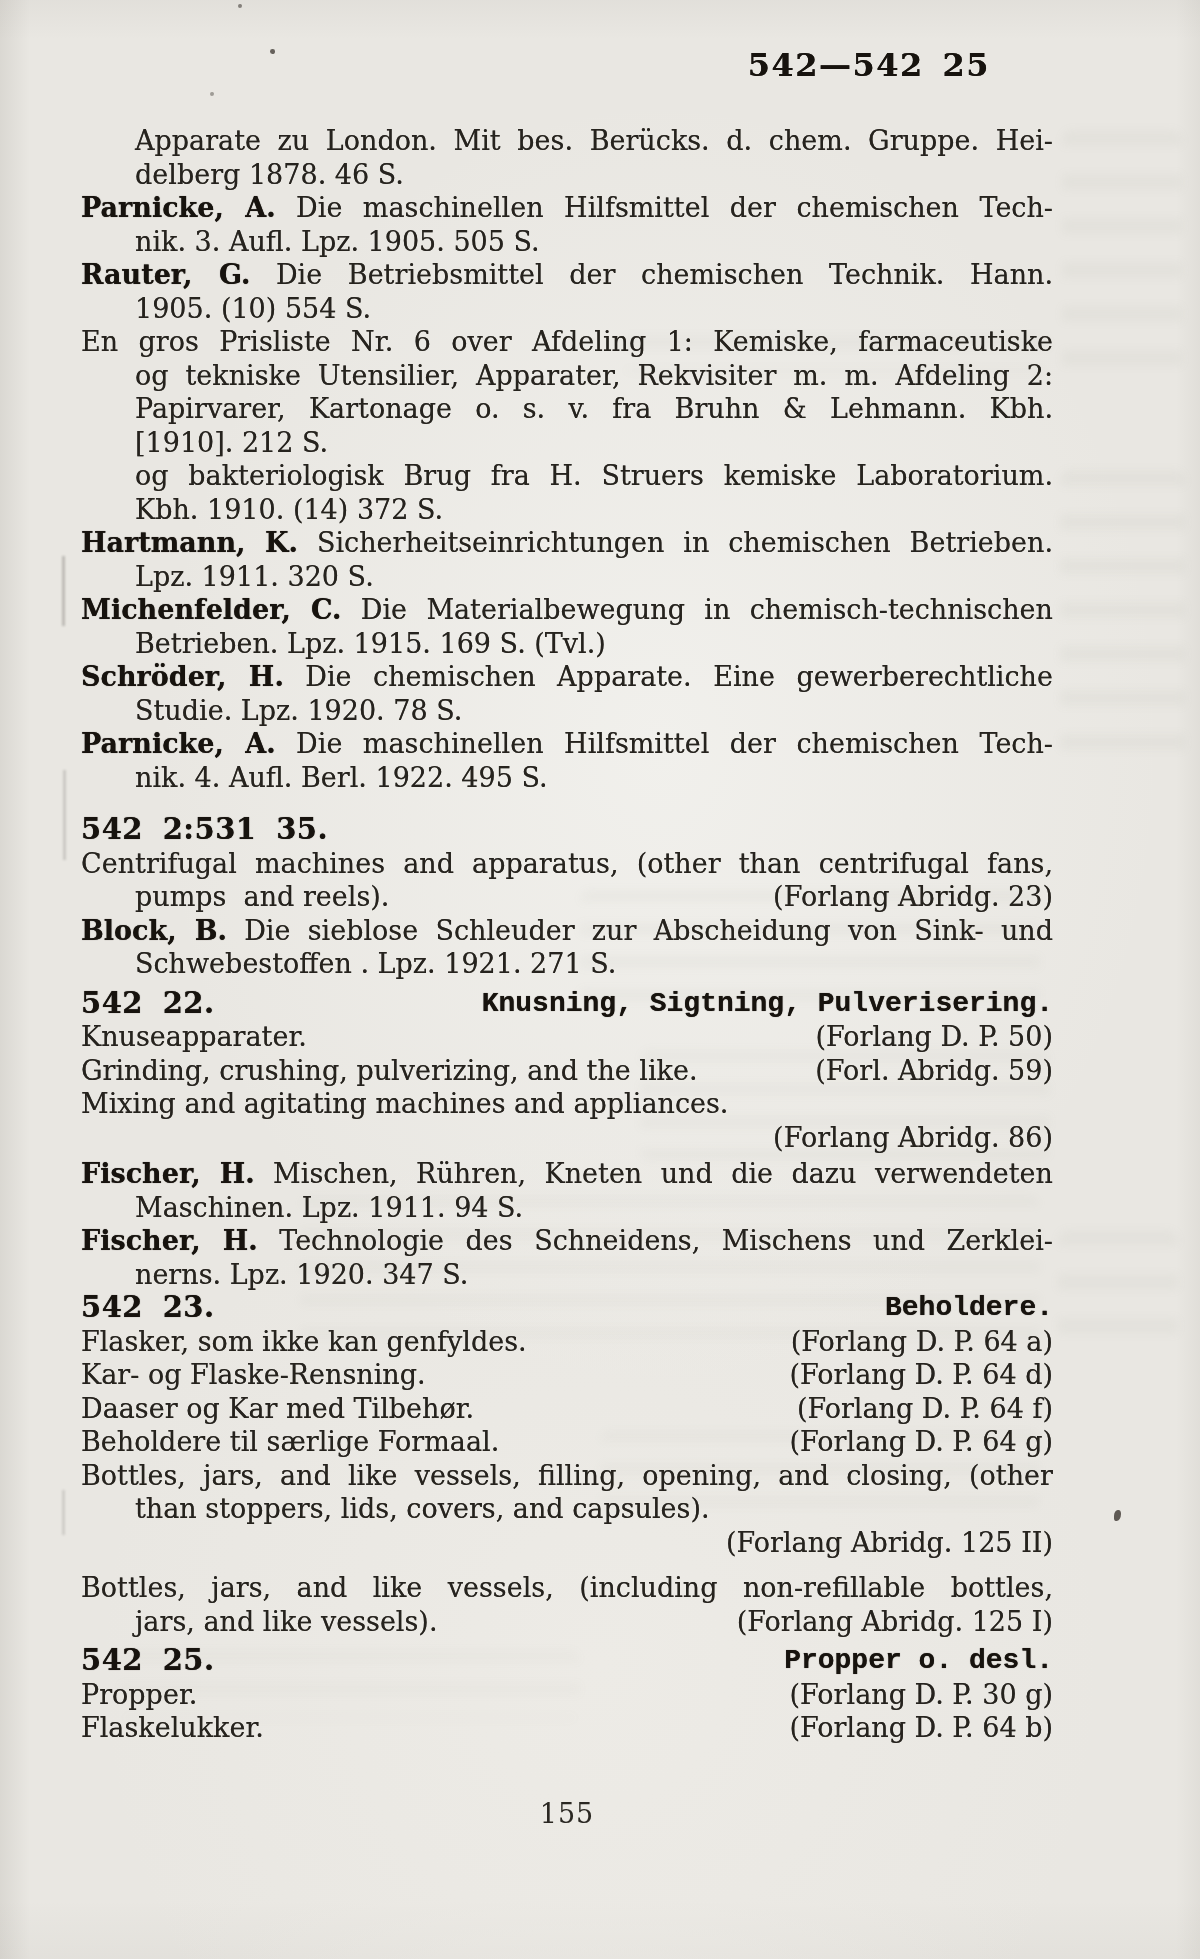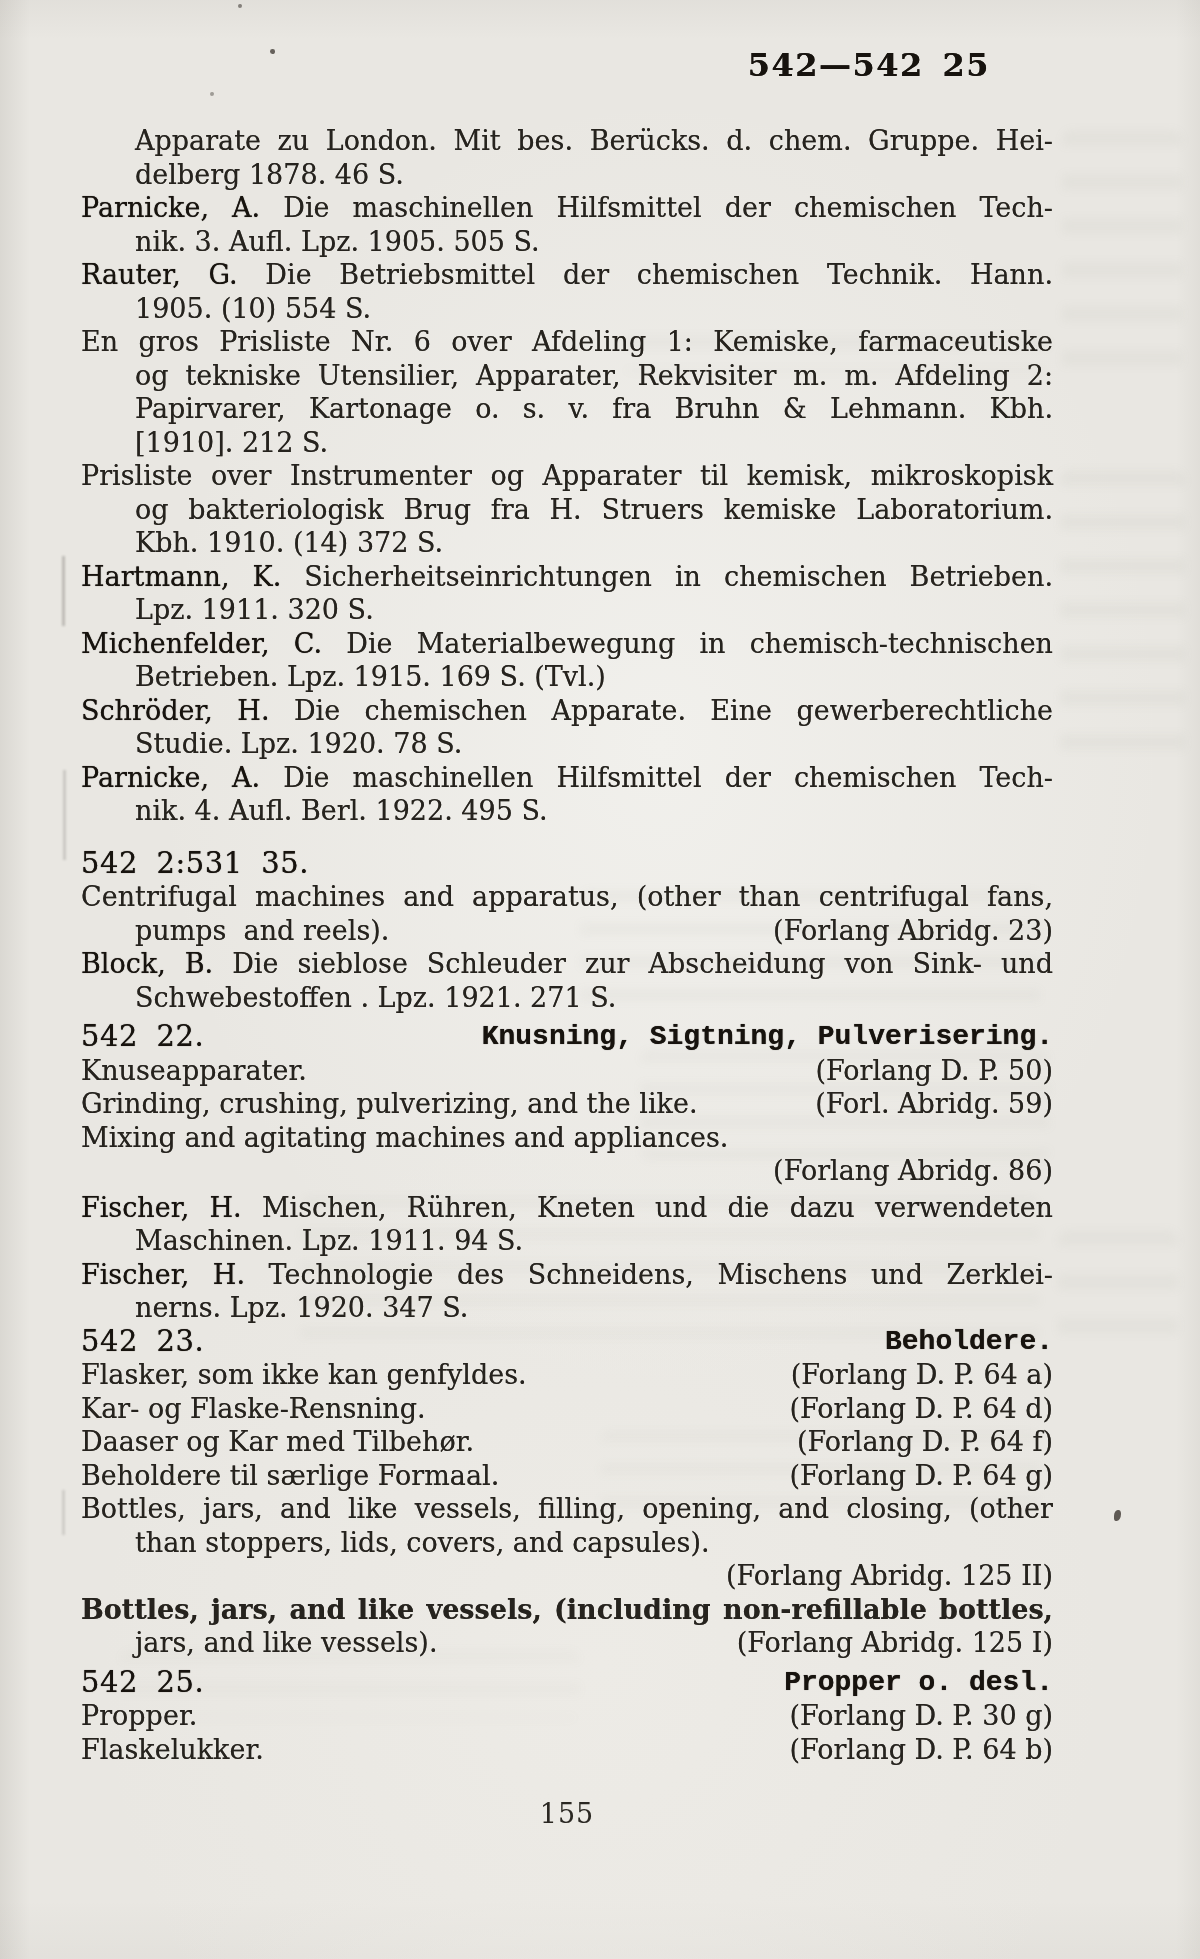--- a/index.html
+++ b/index.html
@@ -35,21 +35,21 @@
   .line{
     height:33.5px; line-height:33.5px;
     font-size:27px;
     text-shadow:0 0 0.5px rgba(38,35,30,0.7);
   }
   .line.indent{padding-left:54px;}
   .line.just{text-align:justify; text-align-last:justify; text-justify:inter-word;}
   .line.split{display:flex; justify-content:space-between;gap:29px;}
   .line .lt{white-space:pre;}
   .line .rt{white-space:pre;}
-  .line b{font-weight:normal; color:#17130e; text-shadow:0 0 0.7px rgba(23,19,14,0.9);}
+  .line b{font-weight:bold; color:#17130e; text-shadow:0 0 0.7px rgba(23,19,14,0.9);}
   .line.heading{font-size:28px;}
   .line.heading b{font-size:29px; letter-spacing:0.5px; word-spacing:9px;}
   .rt.rb{font-weight:bold; color:#17130e; font-size:28px; text-shadow:0 0 0.7px rgba(23,19,14,0.9);font-family:Liberation Mono, monospace;}
   .pagenum{
     position:absolute; top:1798px; left:81px; width:972px;
     text-align:center; font-size:27px; letter-spacing:1px;
     color:#2a2722;
   }
   
   .sm{
@@ -94,21 +94,20 @@
       <div class="line indent just">Apparate zu London.  Mit bes. Berücks. d. chem. Gruppe.  Hei-</div>
       <div class="line indent">delberg 1878.  46 S.</div>
       <div class="line just"><b>Parnicke, A.</b> Die maschinellen Hilfsmittel der chemischen Tech-</div>
       <div class="line indent">nik.  3. Aufl.  Lpz. 1905.  505 S.</div>
       <div class="line just"><b>Rauter, G.</b> Die Betriebsmittel der chemischen Technik.  Hann.</div>
       <div class="line indent">1905.  (10) 554 S.</div>
       <div class="line just">En gros Prisliste Nr. 6 over Afdeling 1: Kemiske, farmaceutiske</div>
       <div class="line indent just">og tekniske Utensilier, Apparater, Rekvisiter m. m.  Afdeling 2:</div>
       <div class="line indent just">Papirvarer, Kartonage o. s. v. fra Bruhn &amp; Lehmann.  Kbh.</div>
       <div class="line indent">[1910].  212 S.</div>
-      <div class="line just">Prisliste over Instrumenter og Apparater til kemisk, mikroskopisk</div>
       <div class="line indent just">og bakteriologisk Brug fra H. Struers kemiske Laboratorium.</div>
       <div class="line indent">Kbh. 1910.  (14) 372 S.</div>
       <div class="line just"><b>Hartmann, K.</b> Sicherheitseinrichtungen in chemischen Betrieben.</div>
       <div class="line indent">Lpz. 1911.  320 S.</div>
       <div class="line just"><b>Michenfelder, C.</b> Die Materialbewegung in chemisch-technischen</div>
       <div class="line indent">Betrieben.  Lpz. 1915.  169 S. (Tvl.)</div>
       <div class="line just"><b>Schröder, H.</b> Die chemischen Apparate.  Eine gewerberechtliche</div>
       <div class="line indent">Studie.  Lpz. 1920.  78 S.</div>
       <div class="line just"><b>Parnicke, A.</b> Die maschinellen Hilfsmittel der chemischen Tech-</div>
       <div class="line indent">nik.  4. Aufl.  Berl. 1922.  495 S.</div>
@@ -154,21 +153,21 @@
         <span class="lt">Daaser og Kar med Tilbehør.</span>
         <span class="rt">(Forlang D. P. 64 f)</span>
       </div>
       <div class="line split">
         <span class="lt">Beholdere til særlige Formaal.</span>
         <span class="rt">(Forlang D. P. 64 g)</span>
       </div>
       <div class="line just">Bottles, jars, and like vessels, filling, opening, and closing, (other</div>
       <div class="line indent">than stoppers, lids, covers, and capsules).</div>
       <div class="line rightline" style="text-align: right;">(Forlang Abridg. 125 II)</div>
-      <div class="line just" style="margin-top: 0; font-weight: bold;">Bottles, jars, and like vessels, (including non-refillable bottles,</div>
+      <div class="line just" style="margin-top: 12px;">Bottles, jars, and like vessels, (including non-refillable bottles,</div>
       <div class="line indent split">
         <span class="lt">jars, and like vessels).</span>
         <span class="rt">(Forlang Abridg. 125 I)</span>
       </div>
       <div class="line heading split" style="margin-top: 6px;">
         <span class="lt"><b>542 25.</b></span>
         <span class="rt rb">Propper o. desl.</span>
       </div>
       <div class="line split">
         <span class="lt">Propper.</span>

